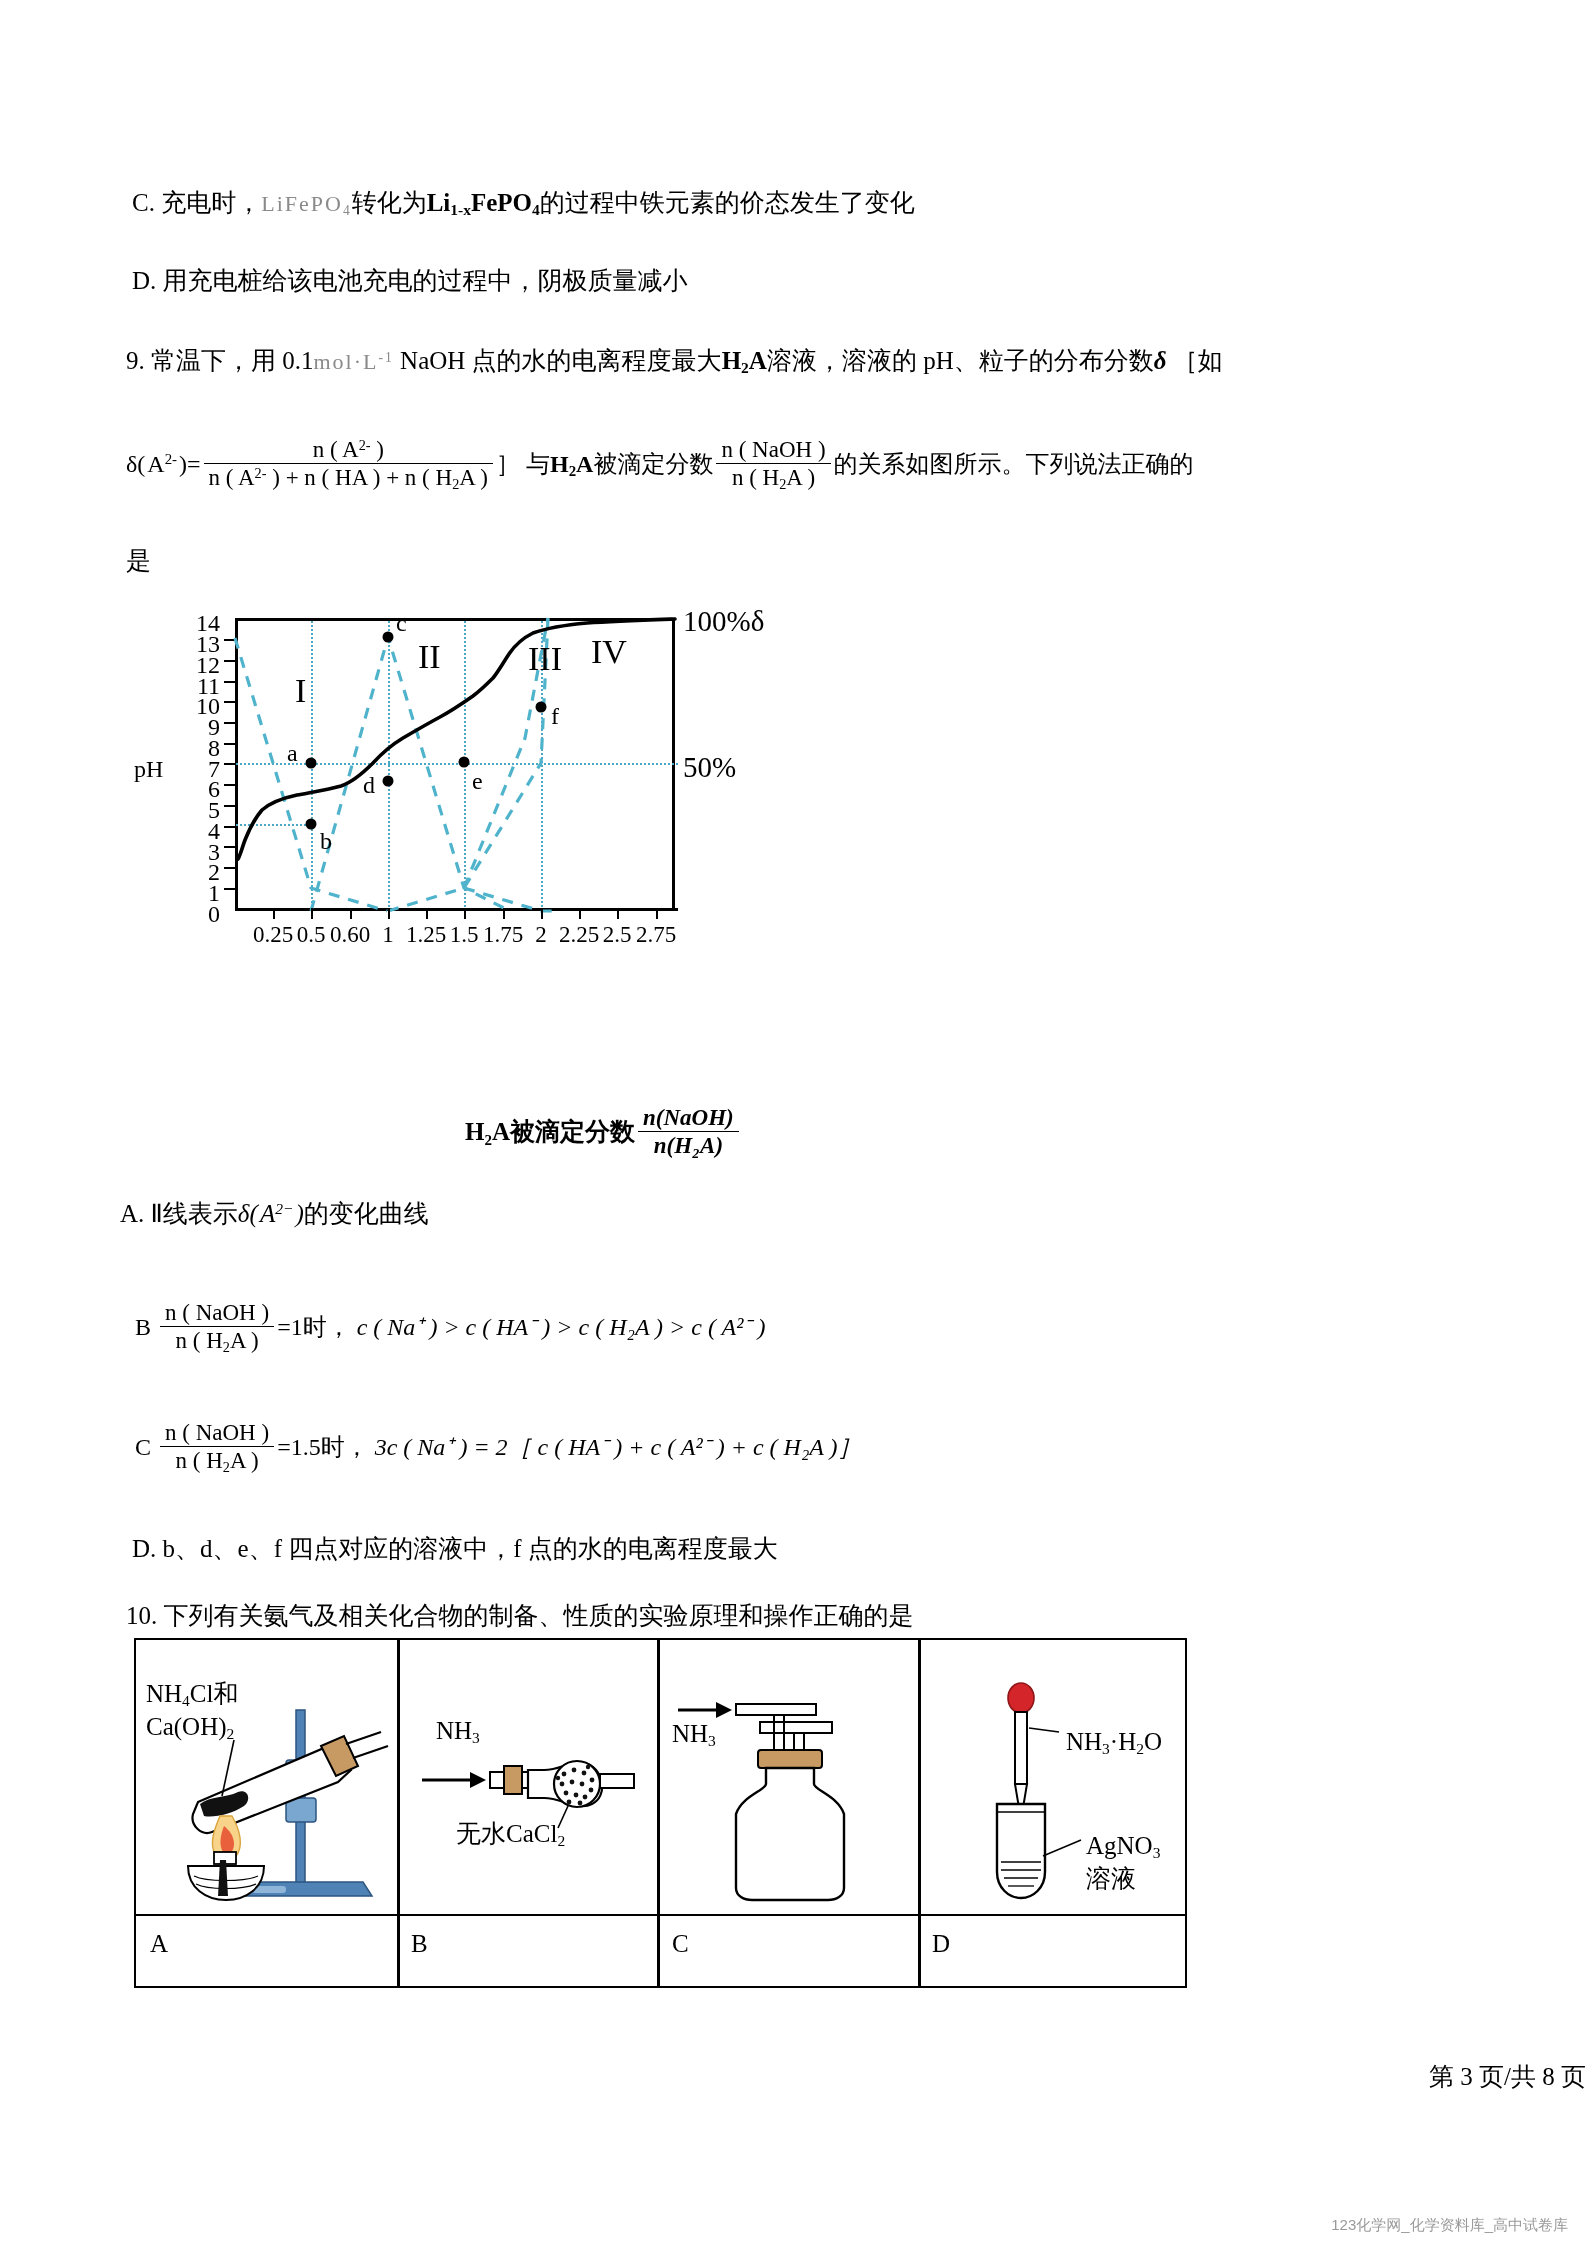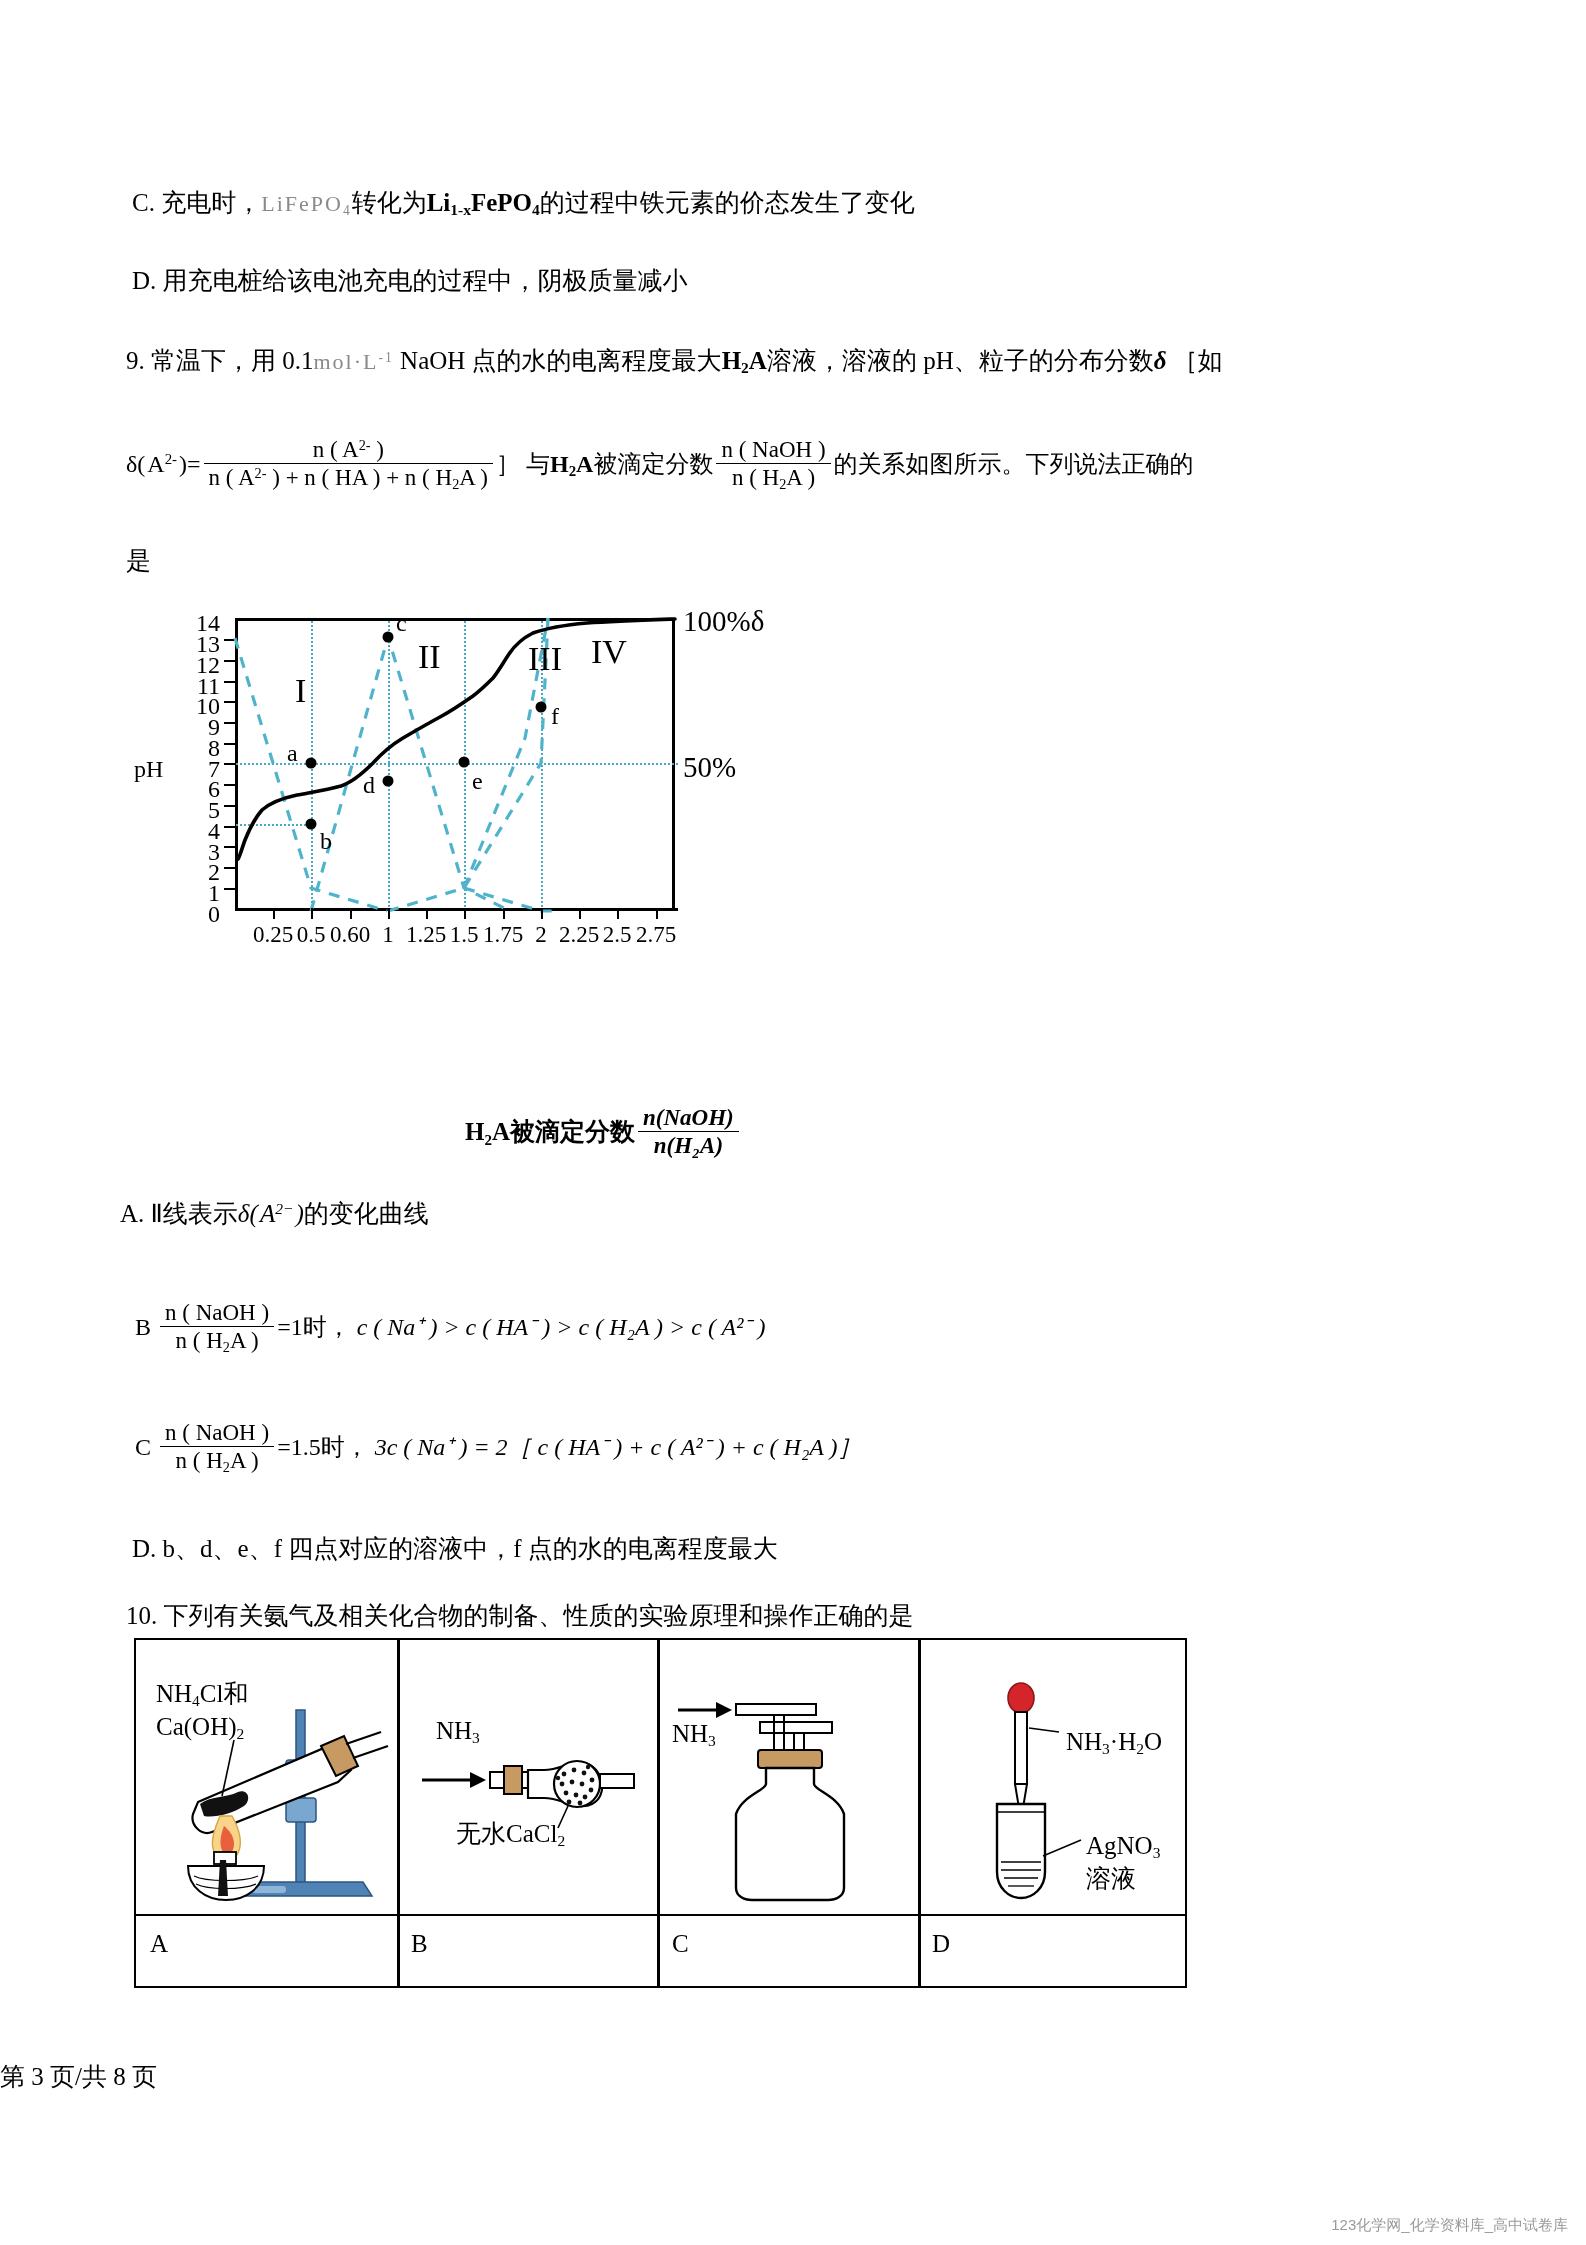--- a/index.html
+++ b/index.html
@@ -35,21 +35,21 @@
   .sidelab{position:absolute;font-size:29px;}
   .xtitle{position:absolute;font-size:25px;white-space:nowrap;font-weight:bold;}
 
   
   #tbl{position:absolute;left:134px;top:1638px;width:1053px;height:278px;border:2.5px solid #000;box-sizing:border-box;}
   #tbl2{position:absolute;left:134px;top:1916px;width:1053px;height:72px;border:2.5px solid #000;border-top:none;box-sizing:border-box;}
   .vsep{position:absolute;top:0;bottom:0;width:2.5px;background:#000;}
   .cellltr{position:absolute;top:14px;font-size:25px;}
   .cap{position:absolute;font-size:25px;line-height:1.25;}
 
-  .footer{position:absolute;left:0;width:1586px;text-align:left;font-size:25px;}
+  .footer{position:absolute;left:0;width:1586px;text-align:right;font-size:25px;}
   .wm{position:absolute;right:18px;bottom:10px;font-size:15px;color:#9a9a9a;font-family:"Liberation Sans",sans-serif;}
 
   svg{display:block;overflow:visible;}
 </style>
 </head>
 <body>
 
 <div class="page">
 
   <div class="txt" style="left:132px; top:187px;">
@@ -220,21 +220,21 @@
 
   <div class="txt" style="left:132px; top:1533px;">D. b、d、e、f 四点对应的溶液中，f 点的水的电离程度最大</div>
 
   <div class="txt" style="left:126px; top:1600px;">10. 下列有关氨气及相关化合物的制备、性质的实验原理和操作正确的是</div>
 
   <div id="tbl">
     <div class="vsep" style="left:261px;"></div>
     <div class="vsep" style="left:521px;"></div>
     <div class="vsep" style="left:782px;"></div>
 
-    <div class="cap" style="left:20px; top:38px;">
+    <div class="cap" style="left:10px; top:38px;">
       <div><span>NH</span><sub>4</sub><span>Cl和</span></div>
       <div><span>Ca(OH)</span><sub>2</sub></div>
     </div>
     <svg style="position:absolute; left:12px; top:60px;" width="245" height="212">
 
       <rect x="148" y="10" width="9" height="175" fill="#4f82b5" stroke="#2d5580" stroke-width="1.5"></rect>
       <path d="M96,182 L215,182 L224,196 L88,196 Z" fill="#4f82b5" stroke="#2d5580" stroke-width="1.5"></path>
       <rect x="104" y="186" width="34" height="7" rx="3" fill="#8fb6d8"></rect>
 
       <rect x="138" y="60" width="30" height="24" rx="3" fill="#7aa7cf" stroke="#2d5580" stroke-width="1.5"></rect>

